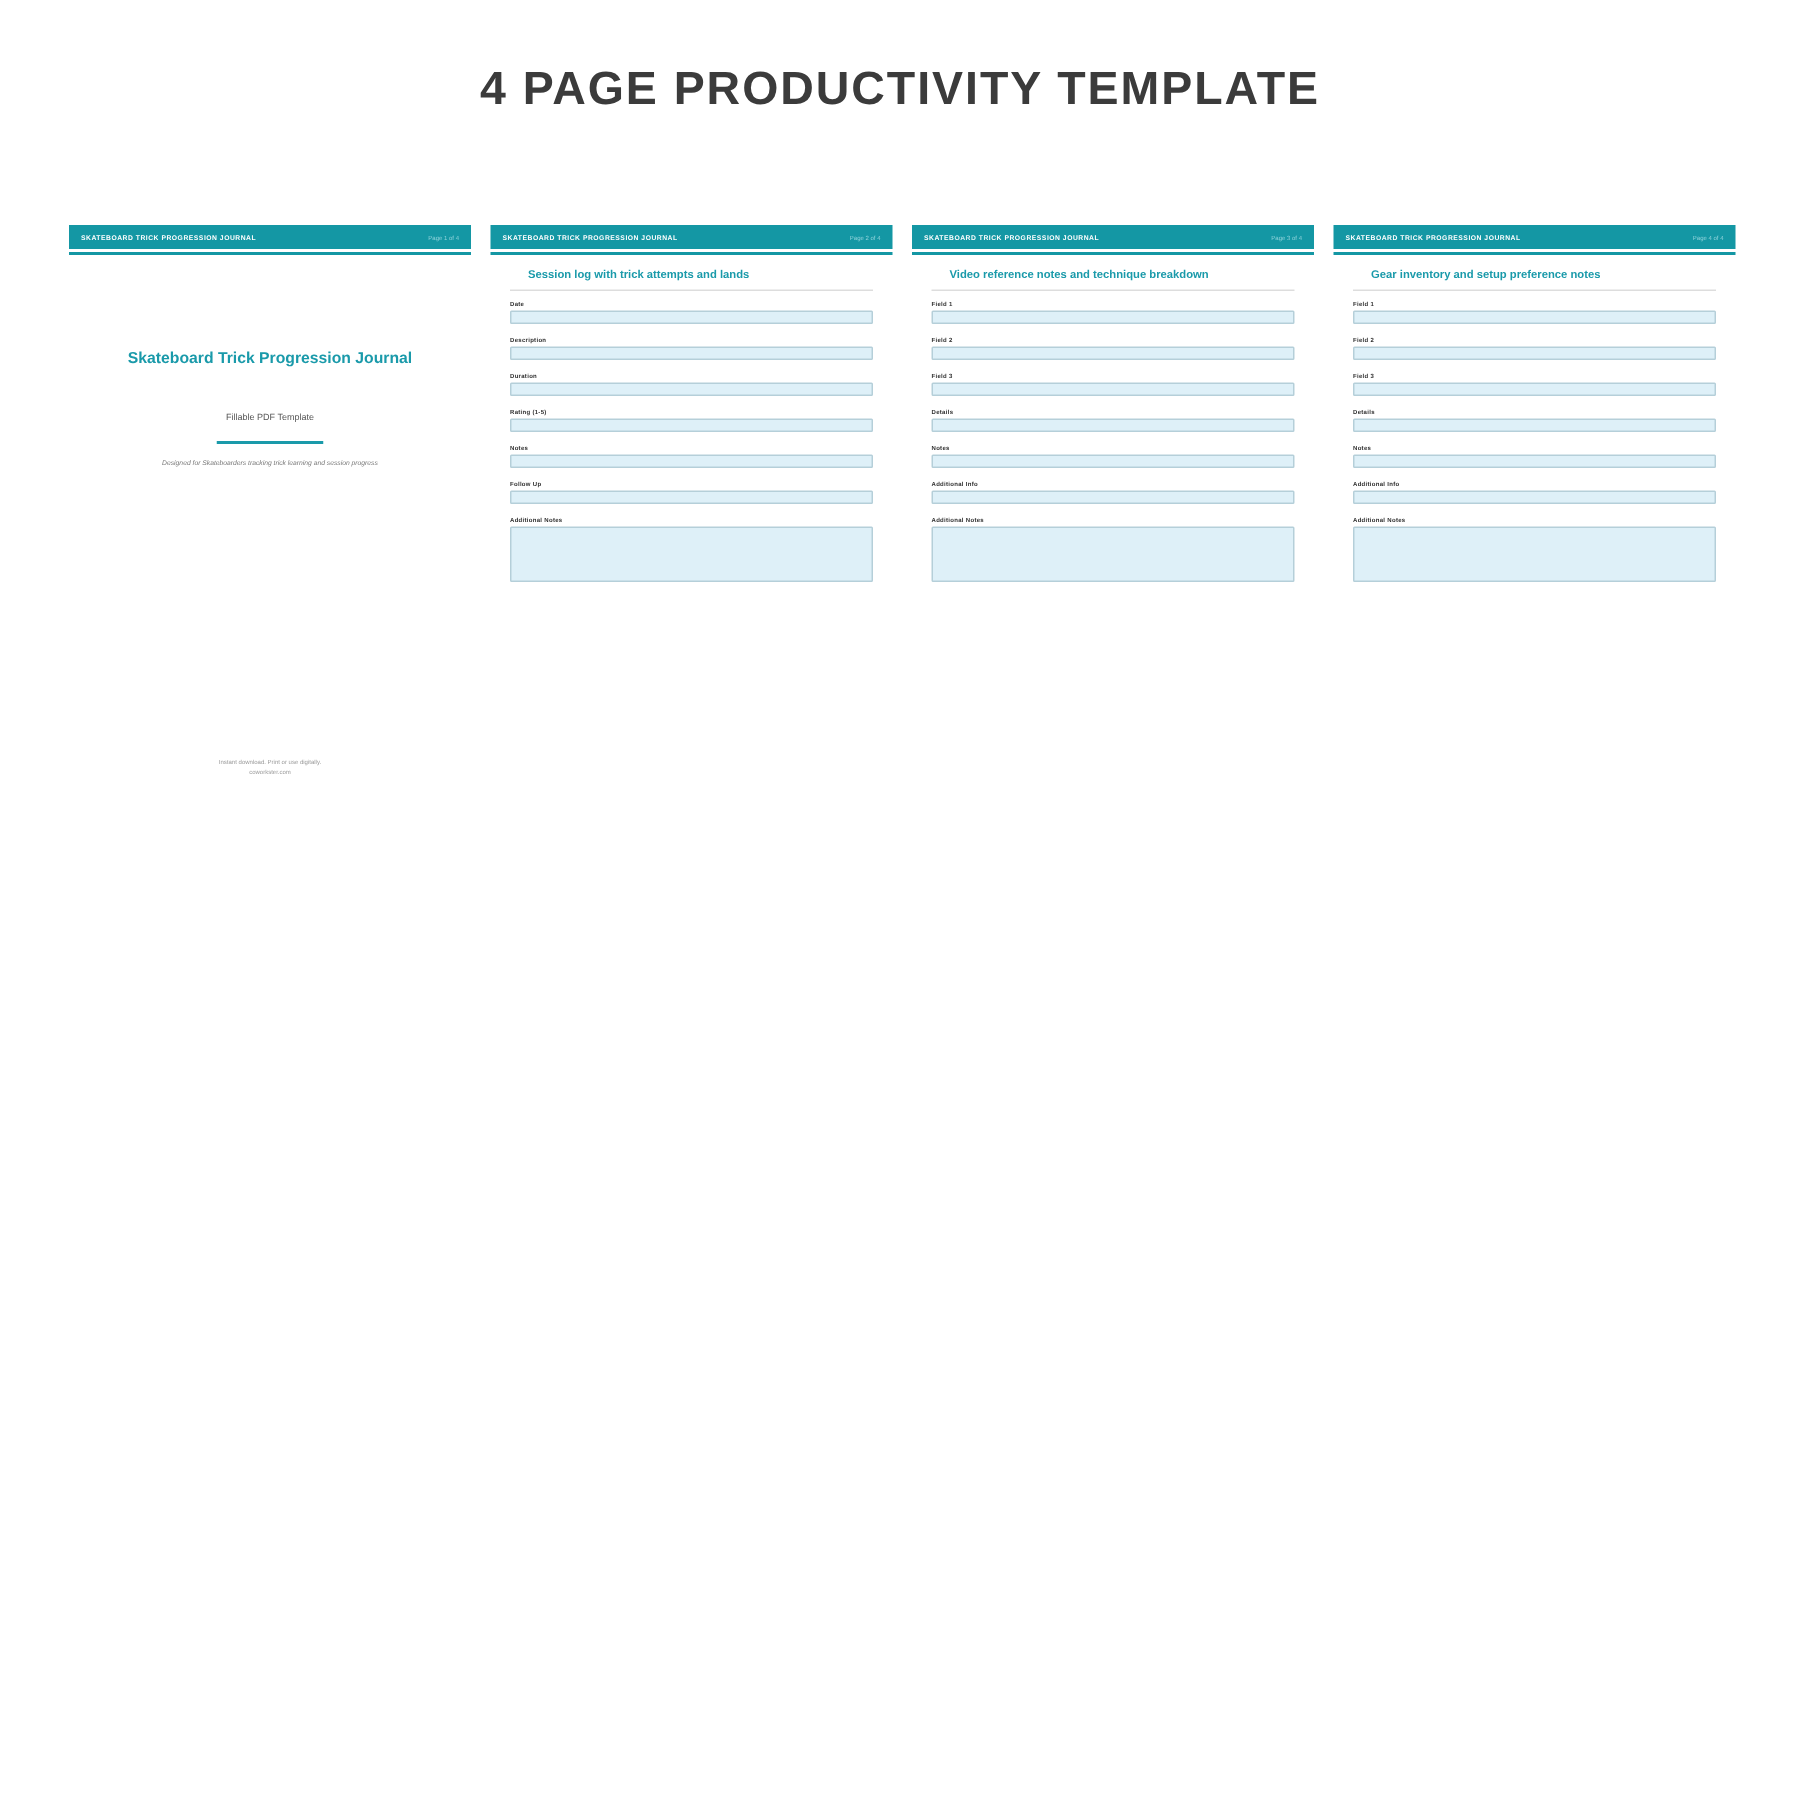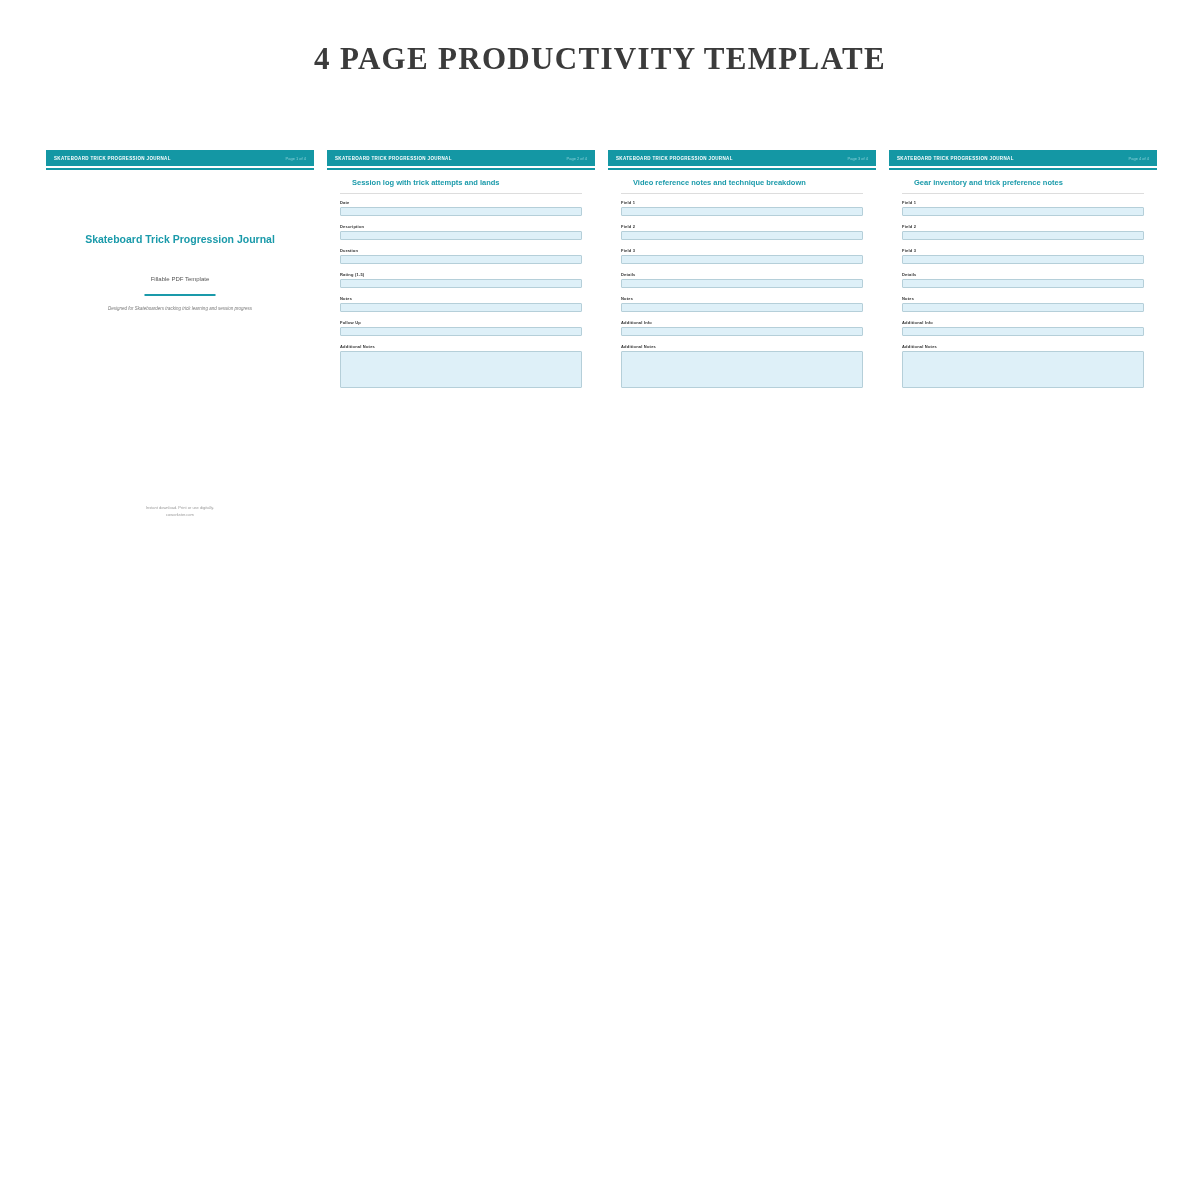--- a/index.html
+++ b/index.html
@@ -9,21 +9,20 @@
     background: #ffffff;
     font-family: "Liberation Sans", sans-serif;
     position: relative;
     overflow: hidden;
   }
   .main-title {
     position: absolute; top: 41px; left: 0; width: 100%;
     margin: 0; text-align: center;
     font-size: 31px; font-weight: 700; letter-spacing: 1.3px;
     color: #3b3b3b;
-    font-family: Liberation Serif, serif;
   }
   .pages {
     position: absolute; left: 46px; top: 150px;
     display: flex; gap: 13px;
   }
   .page {
     width: 268px; height: 379px;
     background: #ffffff; position: relative; flex: 0 0 auto;
   }
   .bar {
@@ -186,21 +185,21 @@
     </div>
   </section>
 
   <section class="page">
     <header class="bar">
       <span class="bar-title">SKATEBOARD TRICK PROGRESSION JOURNAL</span>
       <span class="bar-page">Page 4 of 4</span>
     </header>
     <div class="bar-accent"></div>
     <div class="form-body">
-      <h2 class="form-heading">Gear inventory and trick preference notes</h2>
+      <h2 class="form-heading">Gear inventory and setup preference notes</h2>
       <div class="form-divider"></div>
       <div class="fields">
           <div class="field-row">
             <label class="field-label">Field 1</label>
             <input class="field-input" readonly="readonly" style="">
           </div>
           <div class="field-row">
             <label class="field-label">Field 2</label>
             <input class="field-input" readonly="readonly" style="">
           </div>

